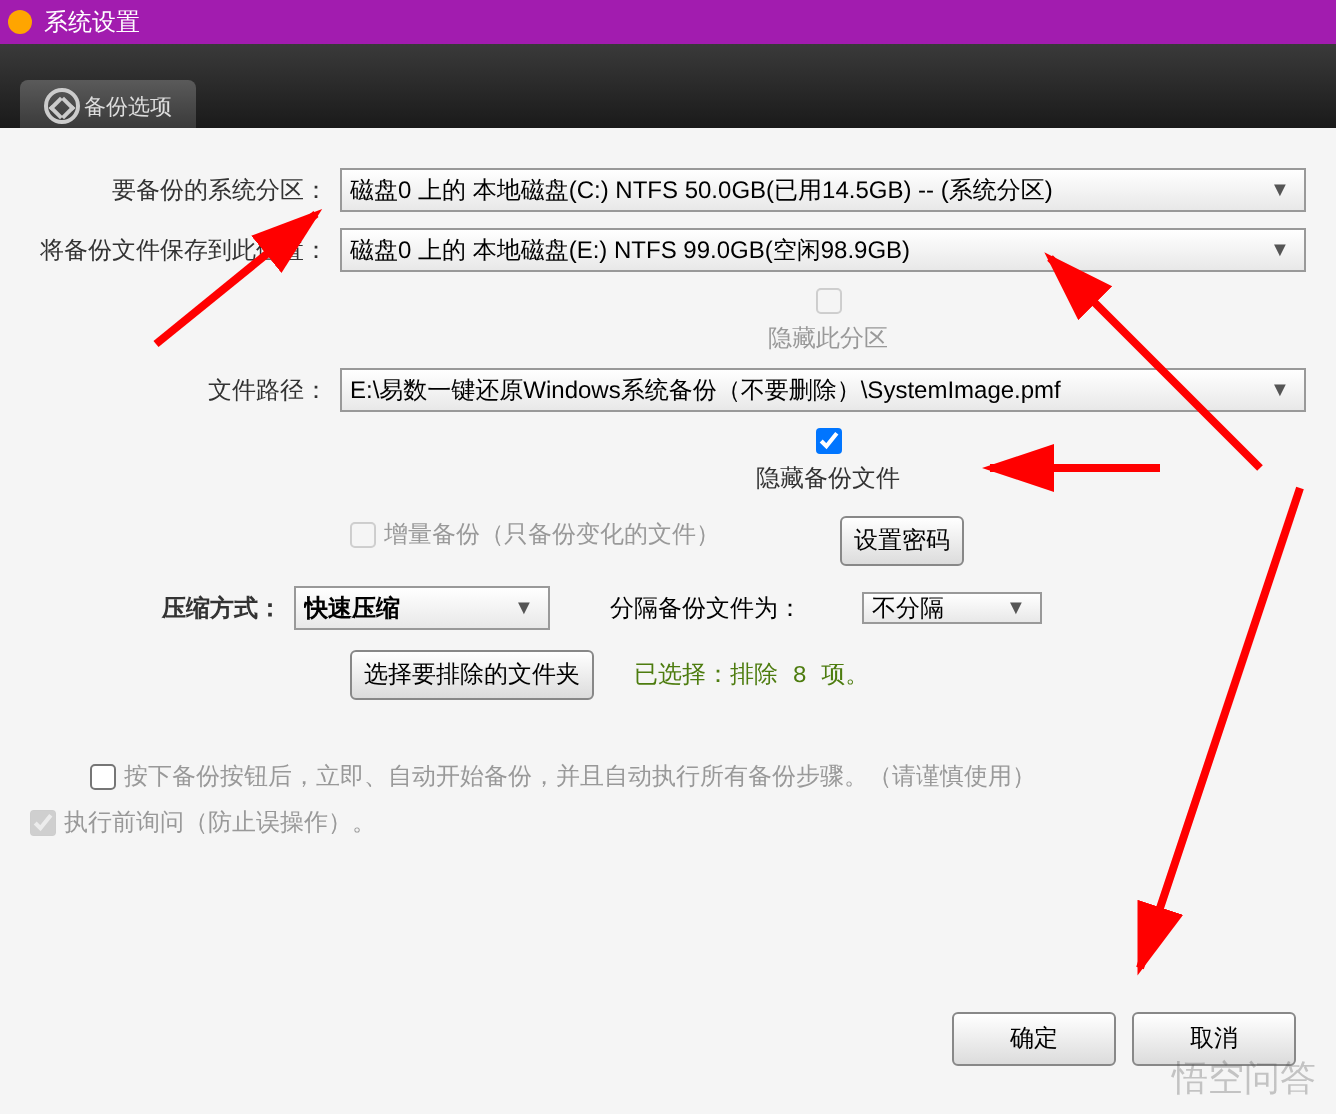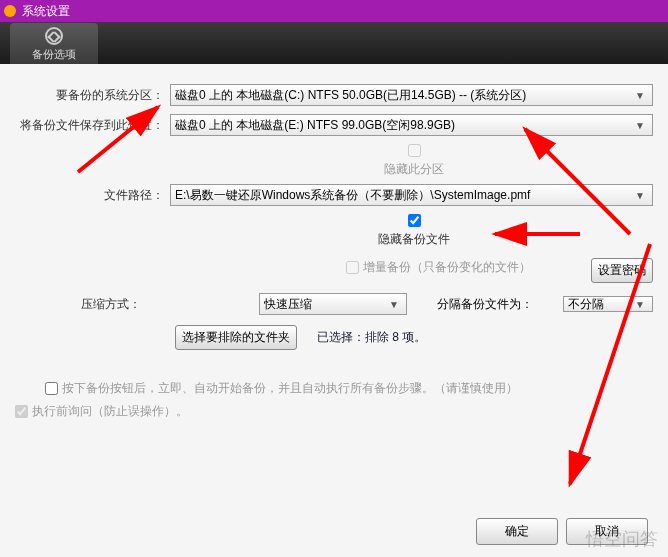--- a/index.html
+++ b/index.html
@@ -3,55 +3,55 @@
   <meta charset="utf-8">
   <style>
     * { margin: 0; padding: 0; box-sizing: border-box; }
     body { font-family: "Microsoft YaHei", "SimSun", Arial, sans-serif; font-size: 12px; background: #fff; width: 668px; height: 557px; overflow: hidden; position: relative; }
     
     .titlebar { background: #a21caf; color: #fff; height: 22px; display: flex; align-items: center; padding: 0 4px; gap: 6px; }
     .titlebar-icon { width: 12px; height: 12px; background: #ffa500; border-radius: 50%; display: inline-block; }
     .titlebar-text { font-size: 12px; }
     
     .tab-area { background: linear-gradient(#3a3a3a, #1a1a1a); height: 42px; display: flex; align-items: flex-end; padding-left: 10px; }
-    .tab { background: linear-gradient(#5a5a5a, #3a3a3a); border-radius: 4px 4px 0 0; padding: 4px 22px 2px; color: #ddd; display: flex; flex-direction: column; align-items: center; gap: 2px; font-size: 11px; margin-top: 31px; }
+    .tab { background: linear-gradient(#5a5a5a, #3a3a3a); border-radius: 4px 4px 0 0; padding: 4px 12px 2px; color: #ddd; display: flex; flex-direction: row; align-items: center; gap: 2px; font-size: 11px; margin-top: 31px; }
     .tab-icon { width: 18px; height: 18px; border: 2px solid #ccc; border-radius: 50%; position: relative; }
     .tab-icon::before { content: ''; position: absolute; width: 6px; height: 6px; border-left: 2px solid #ccc; border-bottom: 2px solid #ccc; transform: rotate(45deg); left: 2px; top: 4px; }
     .tab-icon::after { content: ''; position: absolute; width: 6px; height: 6px; border-right: 2px solid #ccc; border-top: 2px solid #ccc; transform: rotate(45deg); right: 2px; top: 4px; }
     
     .main { background: #f5f5f5; padding: 20px 15px 10px; height: 493px; position: relative; }
     
-    .form-row { display: flex; align-items: center; margin-bottom: 8px; justify-content: space-between; }
+    .form-row { display: flex; align-items: center; margin-bottom: 8px; }
     .form-label { width: 155px; text-align: right; padding-right: 6px; color: #333; }
     .form-control { flex: 1; }
     
     .combo { background: linear-gradient(#fff, #e8e8e8); border: 1px solid #999; height: 22px; display: flex; align-items: center; padding: 0 4px; position: relative; cursor: pointer; }
     .combo-text { flex: 1; white-space: nowrap; overflow: hidden; }
     .combo-arrow { width: 16px; text-align: center; color: #555; font-size: 10px; }
     
     .checkbox-row { display: flex; align-items: center; gap: 4px; margin-bottom: 6px; }
     .checkbox-row input[type=checkbox] { width: 13px; height: 13px; }
     .checkbox-row label { color: #333; cursor: pointer; }
     .checkbox-row.disabled label { color: #999; }
     
     .indent { margin-left: 160px; flex-direction: column; }
     
     .inline-row { display: flex; align-items: center; gap: 20px; margin-left: 160px; margin-bottom: 10px; }
     
     .btn { background: linear-gradient(#fff, #dcdcdc); border: 1px solid #888; border-radius: 3px; padding: 3px 6px; cursor: pointer; font-size: 12px; font-family: inherit; }
     
-    .small-combo { background: linear-gradient(#fff, #e8e8e8); border: 1px solid #999; height: 22px; display: flex; align-items: center; padding: 0 4px; width: 148px; cursor: pointer; }
+    .small-combo { background: linear-gradient(#fff, #e8e8e8); border: 1px solid #999; height: 22px; display: flex; align-items: center; padding: 0 4px; width: 128px; cursor: pointer; font-weight: bold; }
     .auto-combo { background: linear-gradient(#fff, #e8e8e8); border: 1px solid #999; height: 16px; display: flex; align-items: center; padding: 0 4px; width: 90px; cursor: pointer; }
     
-    .selected-text { color: #0f172a; }
+    .selected-text { color: #4d7c0f; font-family: Liberation Mono, monospace; }
     
     .auto-backup { margin-top: 30px; margin-left: 30px; }
     .auto-backup-sub { margin-top: 6px; }
     
-    .button-bar { position: absolute; bottom: 12px; right: 20px; display: flex; gap: 8px; }
+    .button-bar { position: absolute; bottom: 24px; right: 20px; display: flex; gap: 8px; }
     .button-bar .btn { padding: 4px 28px; }
     
     .watermark { position: absolute; bottom: 6px; right: 10px; color: rgba(80,80,80,0.3); font-size: 18px; pointer-events: none; z-index: 0; }
     
     
     .arrow { position: absolute; pointer-events: none; z-index: 10; }
     .arrow svg { overflow: visible; }
   </style>
 </head>
 <body>
@@ -103,30 +103,30 @@
         <span class="combo-arrow">▼</span>
       </div>
     </div>
   </div>
 
   <div class="indent checkbox-row">
     <input type="checkbox" checked="" style="">
     <label>隐藏备份文件</label>
   </div>
 
-  <div class="inline-row" style="margin-top:10px;justify-content:flex-end;">
+  <div class="inline-row" style="margin-top:10px;">
     <div class="checkbox-row disabled">
       <input type="checkbox" disabled="" style="">
       <label>增量备份（只备份变化的文件）</label>
     </div>
     <button class="btn" style="margin-left:40px;">设置密码</button>
   </div>
 
   <div class="form-row" style="margin-top:4px;">
-    <div class="form-label" style="width:132px;">压缩方式：</div>
+    <div class="form-label" style="width:132px;font-weight:bold;">压缩方式：</div>
     <div style="display:flex; align-items:center; gap:30px;">
       <div class="small-combo">
         <span class="combo-text">快速压缩</span>
         <span class="combo-arrow">▼</span>
       </div>
       <span>分隔备份文件为：</span>
       <div class="auto-combo">
         <span class="combo-text">不分隔</span>
         <span class="combo-arrow">▼</span>
       </div>

